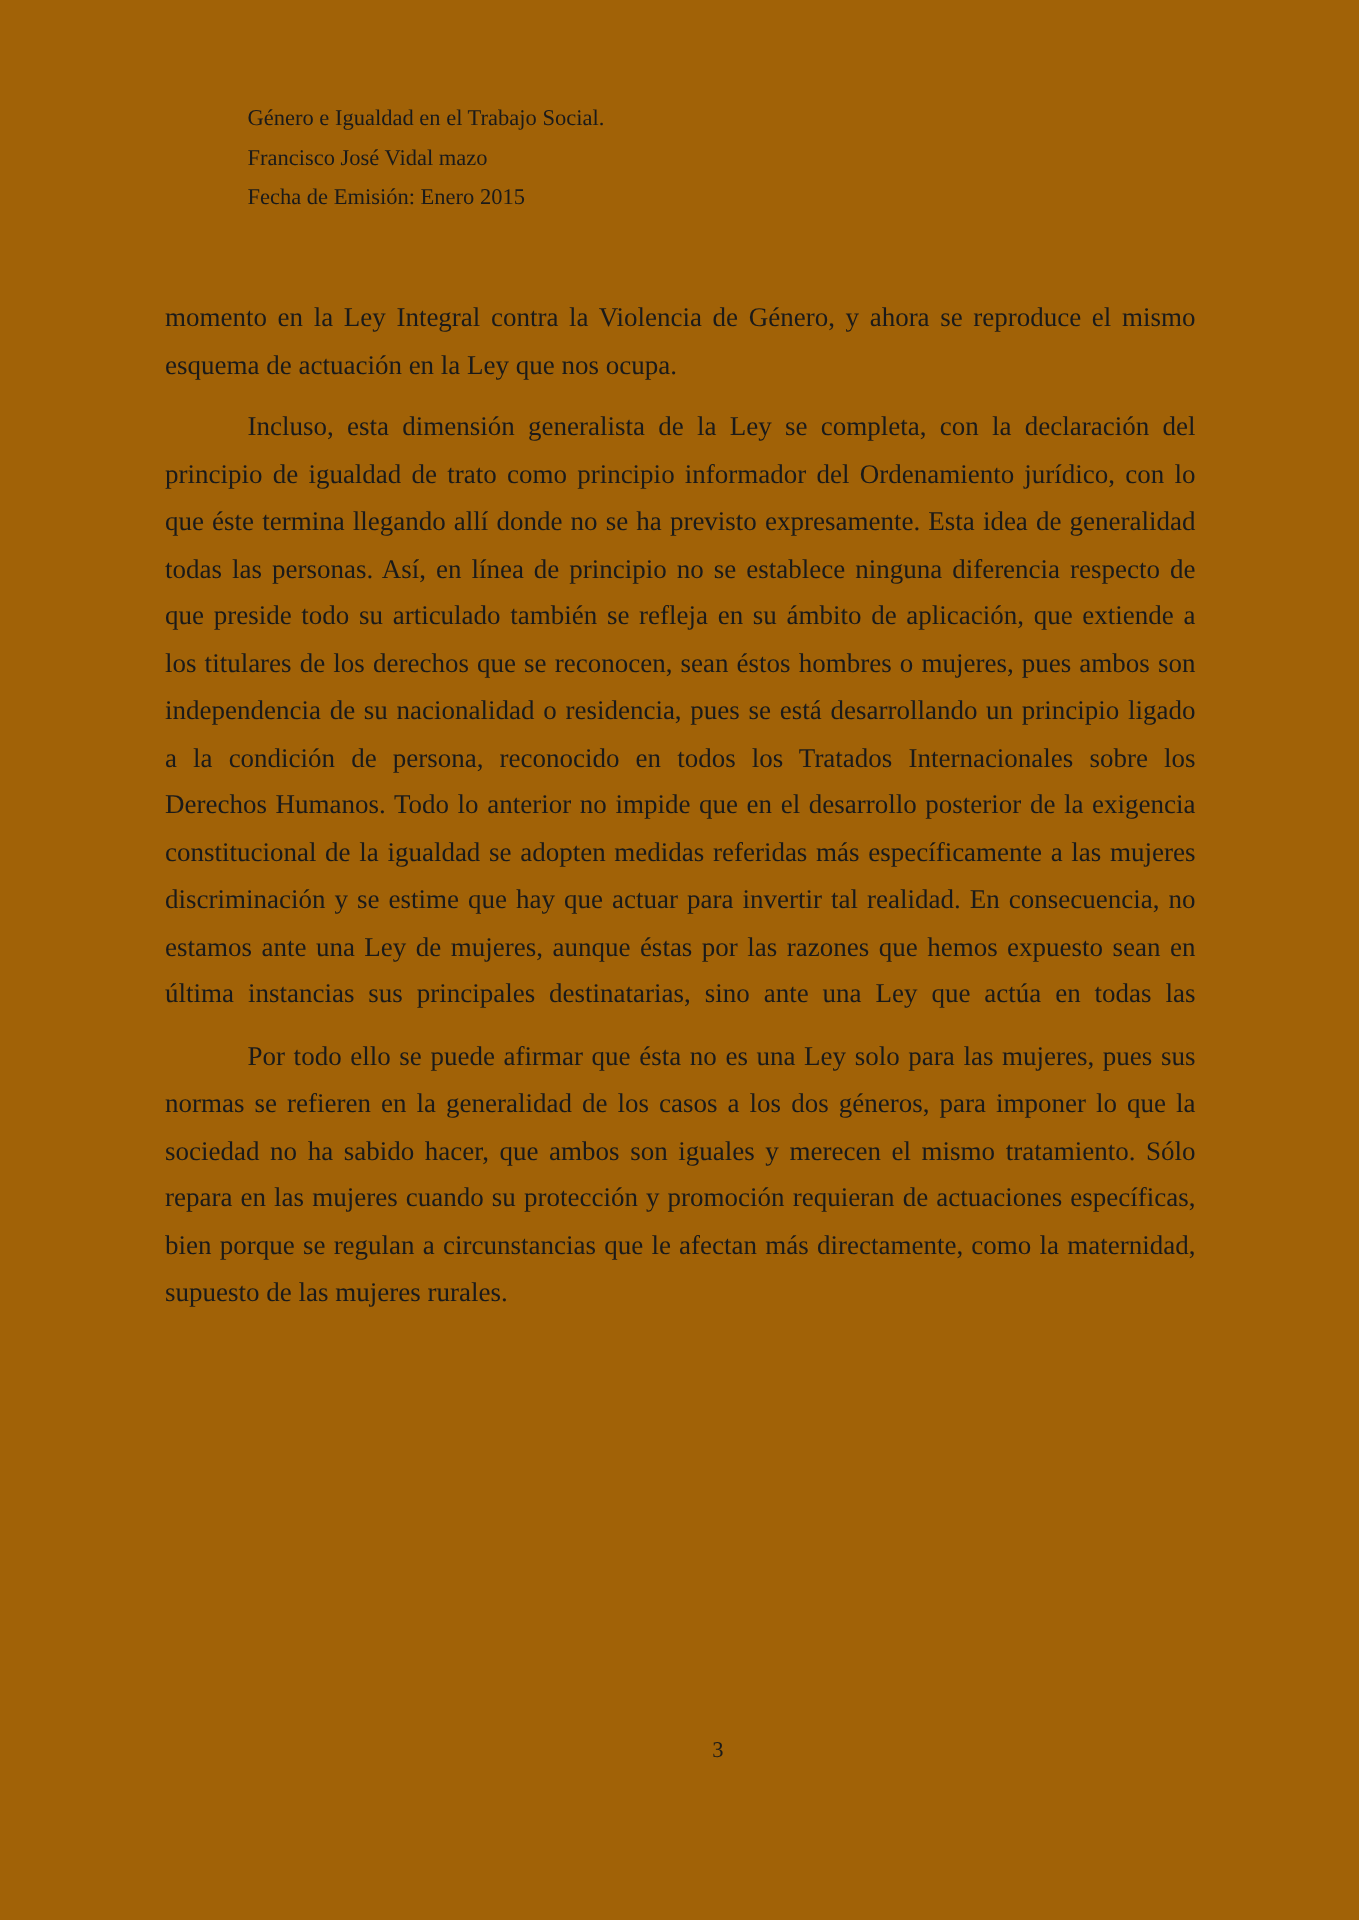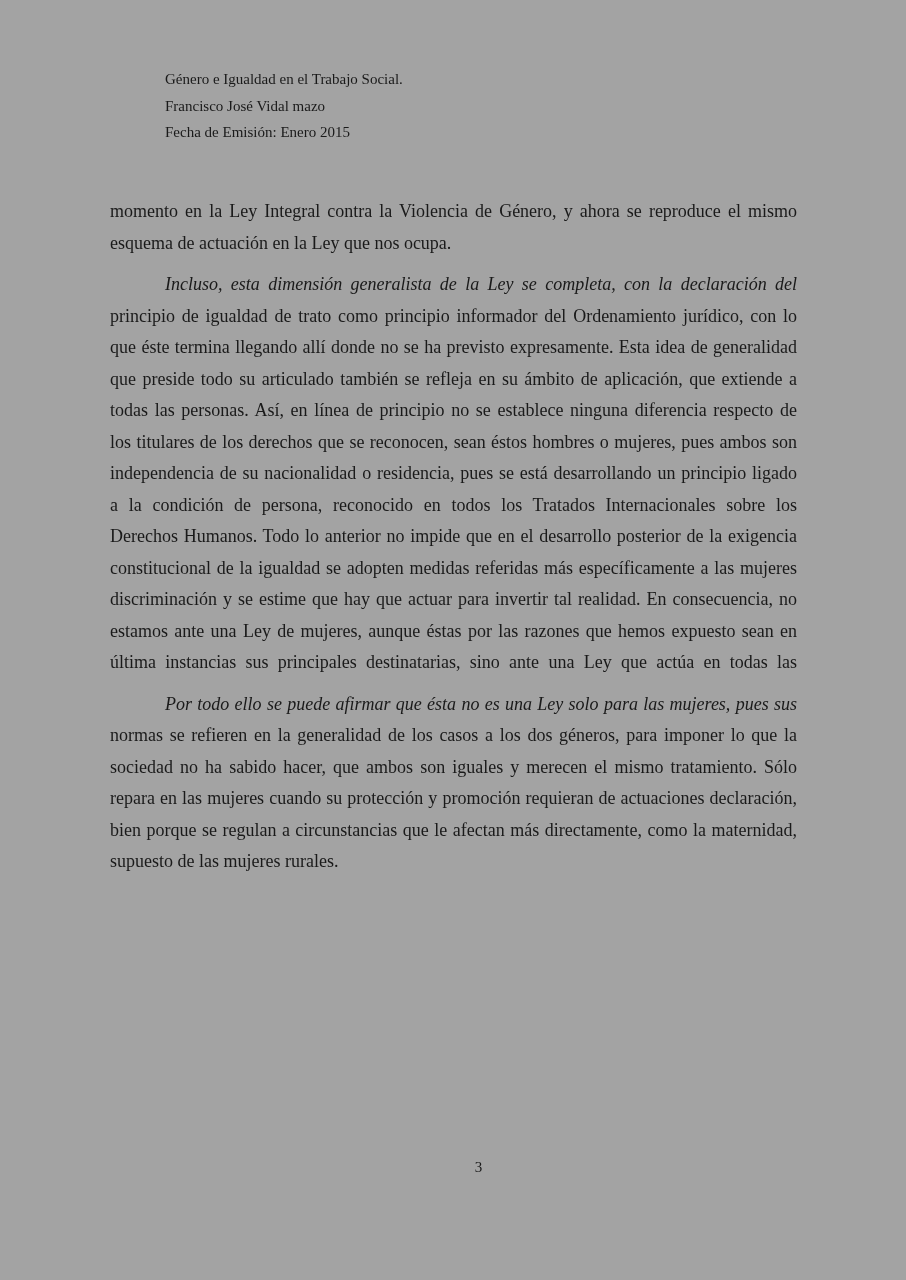--- a/index.html
+++ b/index.html
@@ -8,21 +8,21 @@
     height: 1280px;
     background: #ffffff;
     font-family: "Liberation Serif", serif;
     color: #1a1a1a;
     position: relative;
     overflow: hidden;
   }
   .sheet {
     position: absolute;
     inset: 0;
-    background: #a3a3a3;
+    background: #a16207;
   }
   .doc-header {
     position: absolute;
     left: 165px;
     top: 66px;
     font-size: 15px;
     line-height: 26.5px;
   }
   .header-line { white-space: nowrap; }
   .doc-body {
@@ -36,21 +36,21 @@
   .paragraph { margin: 0 0 10px 0; }
   .line {
     height: 31.5px;
     overflow: hidden;
     text-align: justify;
     text-align-last: justify;
   }
   .line.last {
     text-align-last: left;
   }
-  .line.indent { text-indent: 55px; font-style: italic; }
+  .line.indent { text-indent: 55px; }
   .page-footer {
     position: absolute;
     left: 110px;
     top: 1156px;
     width: 687px;
     text-align: center;
     font-size: 15px;
     line-height: 22px;
   }
   .page-number { display: inline-block; margin-left: 50px; }
@@ -66,36 +66,36 @@
     </header>
   <main id="doc-body" class="doc-body">
       <div class="paragraph">
         <div class="line">momento en la Ley Integral contra la Violencia de Género, y ahora se reproduce el mismo</div>
         <div class="line last">esquema de actuación en la Ley que nos ocupa.</div>
       </div>
       <div class="paragraph">
         <div class="line indent">Incluso, esta dimensión generalista de la Ley se completa, con la declaración del</div>
         <div class="line">principio de igualdad de trato como principio informador del Ordenamiento jurídico, con lo</div>
         <div class="line">que éste termina llegando allí donde no se ha previsto expresamente. Esta idea de generalidad</div>
+        <div class="line">todas las personas. Así, en línea de principio no se establece ninguna diferencia respecto de</div>
         <div class="line">que preside todo su articulado también se refleja en su ámbito de aplicación, que extiende a</div>
-        <div class="line">todas las personas. Así, en línea de principio no se establece ninguna diferencia respecto de</div>
         <div class="line">los titulares de los derechos que se reconocen, sean éstos hombres o mujeres, pues ambos son</div>
         <div class="line">independencia de su nacionalidad o residencia, pues se está desarrollando un principio ligado</div>
         <div class="line">a la condición de persona, reconocido en todos los Tratados Internacionales sobre los</div>
         <div class="line">Derechos Humanos. Todo lo anterior no impide que en el desarrollo posterior de la exigencia</div>
         <div class="line">constitucional de la igualdad se adopten medidas referidas más específicamente a las mujeres</div>
         <div class="line">discriminación y se estime que hay que actuar para invertir tal realidad. En consecuencia, no</div>
         <div class="line">estamos ante una Ley de mujeres, aunque éstas por las razones que hemos expuesto sean en</div>
         <div class="line">última instancias sus principales destinatarias, sino ante una Ley que actúa en todas las</div>
       </div>
       <div class="paragraph">
         <div class="line indent">Por todo ello se puede afirmar que ésta no es una Ley solo para las mujeres, pues sus</div>
         <div class="line">normas se refieren en la generalidad de los casos a los dos géneros, para imponer lo que la</div>
         <div class="line">sociedad no ha sabido hacer, que ambos son iguales y merecen el mismo tratamiento. Sólo</div>
-        <div class="line">repara en las mujeres cuando su protección y promoción requieran de actuaciones declaración,</div>
+        <div class="line">repara en las mujeres cuando su protección y promoción requieran de actuaciones específicas,</div>
         <div class="line">bien porque se regulan a circunstancias que le afectan más directamente, como la maternidad,</div>
         <div class="line last">supuesto de las mujeres rurales.</div>
       </div>
     </main>
   <footer class="page-footer">
     <span class="page-number">3</span>
   </footer>
 </div>
 
 </body></html>

